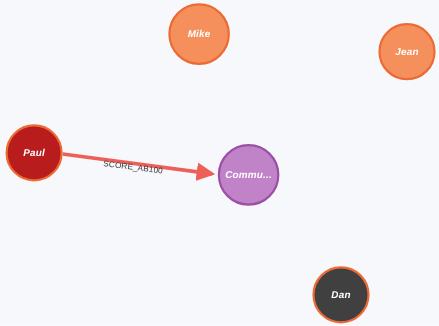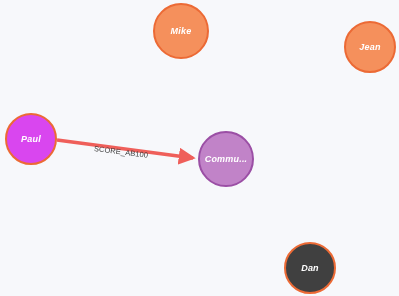--- a/index.html
+++ b/index.html
@@ -76,21 +76,21 @@
     <defs>
       <marker id="arrowhead" markerWidth="5" markerHeight="5" refX="4.2" refY="2.5" orient="auto" markerUnits="strokeWidth">
         <path d="M 0 0 L 5 2.5 L 0 5 z" fill="#ef5f5a"></path>
       </marker>
     </defs>
     <line id="edge-line-0" x1="57" y1="140" x2="193" y2="158" stroke="#ef5f5a" stroke-width="3.4" stroke-linecap="butt" marker-end="url(#arrowhead)"></line>
   </svg>
 
   <div class="edge-label" id="edge-label-0" style="left: 94px; top: 144px; transform: rotate(7.2deg); transform-origin: left center;">SCORE_AB100</div>
 
-  <div class="node node-person" id="node-paul" style="left: 5px; top: 113px; width: 52px; height: 52px; background: #d946ef; border-color: rgb(236, 106, 53);">
+  <div class="node node-person" id="node-paul" style="left: 5px; top: 113px; width: 52px; height: 52px; background: #b91c1c; border-color: rgb(236, 106, 53);">
     <span class="node-label">Paul</span>
   </div>
 
   <div class="node node-person" id="node-mike" style="left: 153px; top: 3px; width: 56px; height: 56px; background: rgb(245, 144, 92); border-color: rgb(236, 106, 53);">
     <span class="node-label">Mike</span>
   </div>
 
   <div class="node node-person" id="node-jean" style="left: 344px; top: 21px; width: 52px; height: 52px; background: rgb(245, 144, 92); border-color: rgb(236, 106, 53);">
     <span class="node-label">Jean</span>
   </div>

